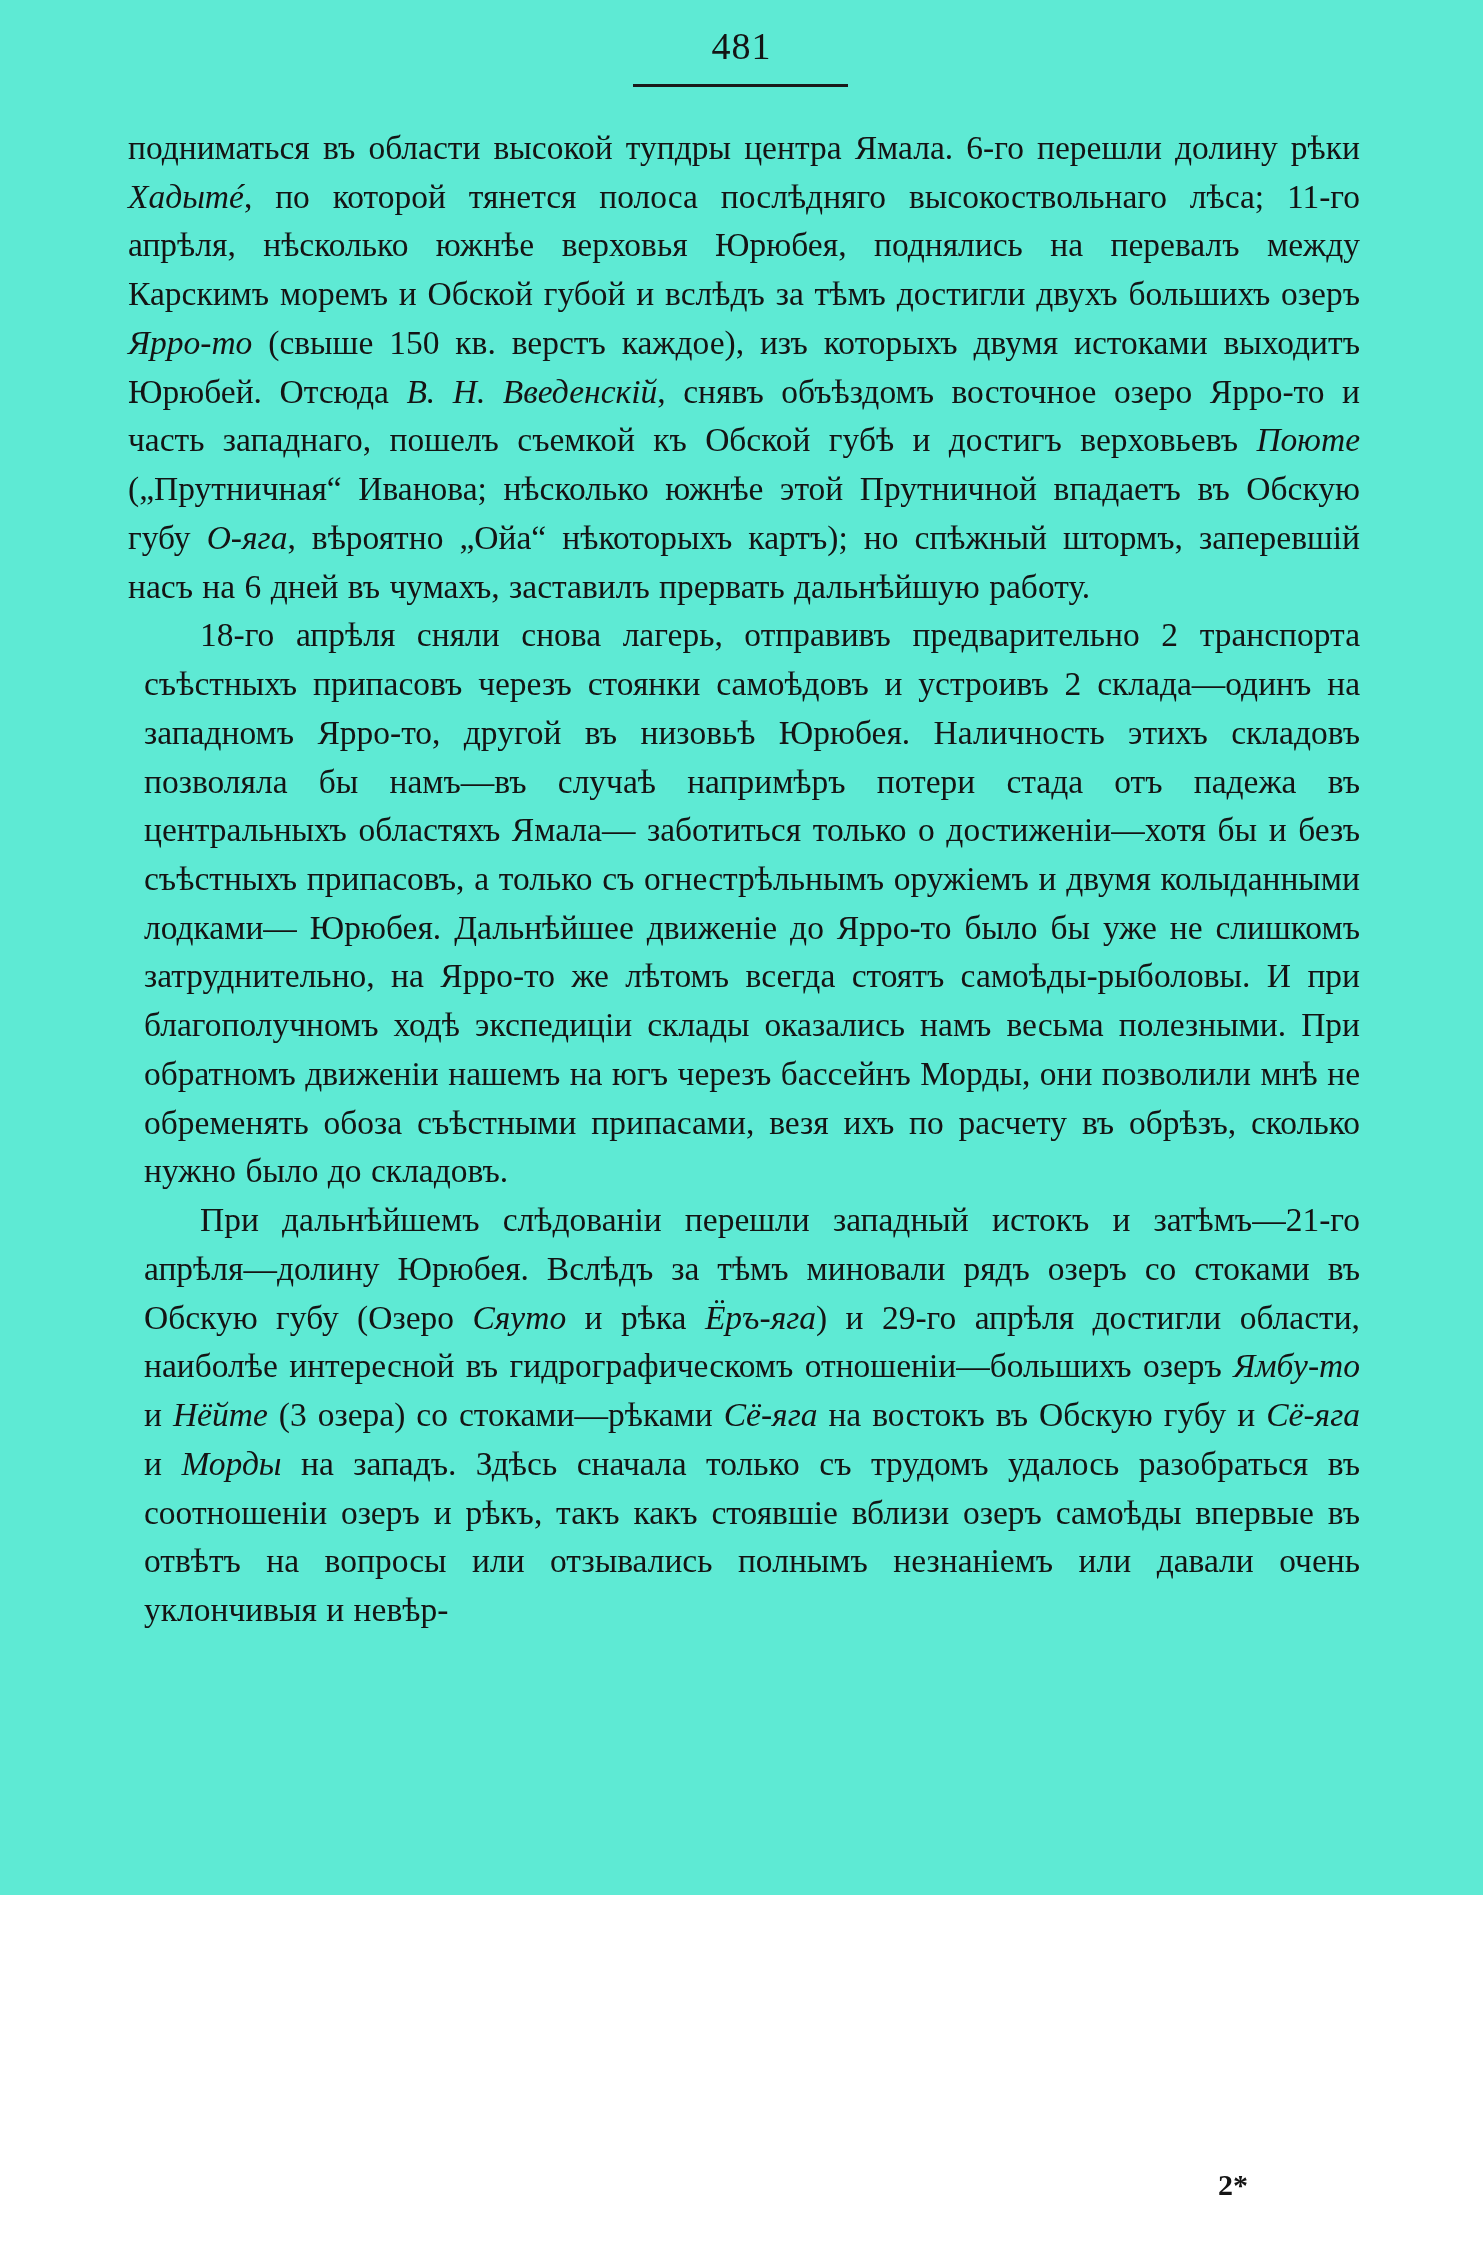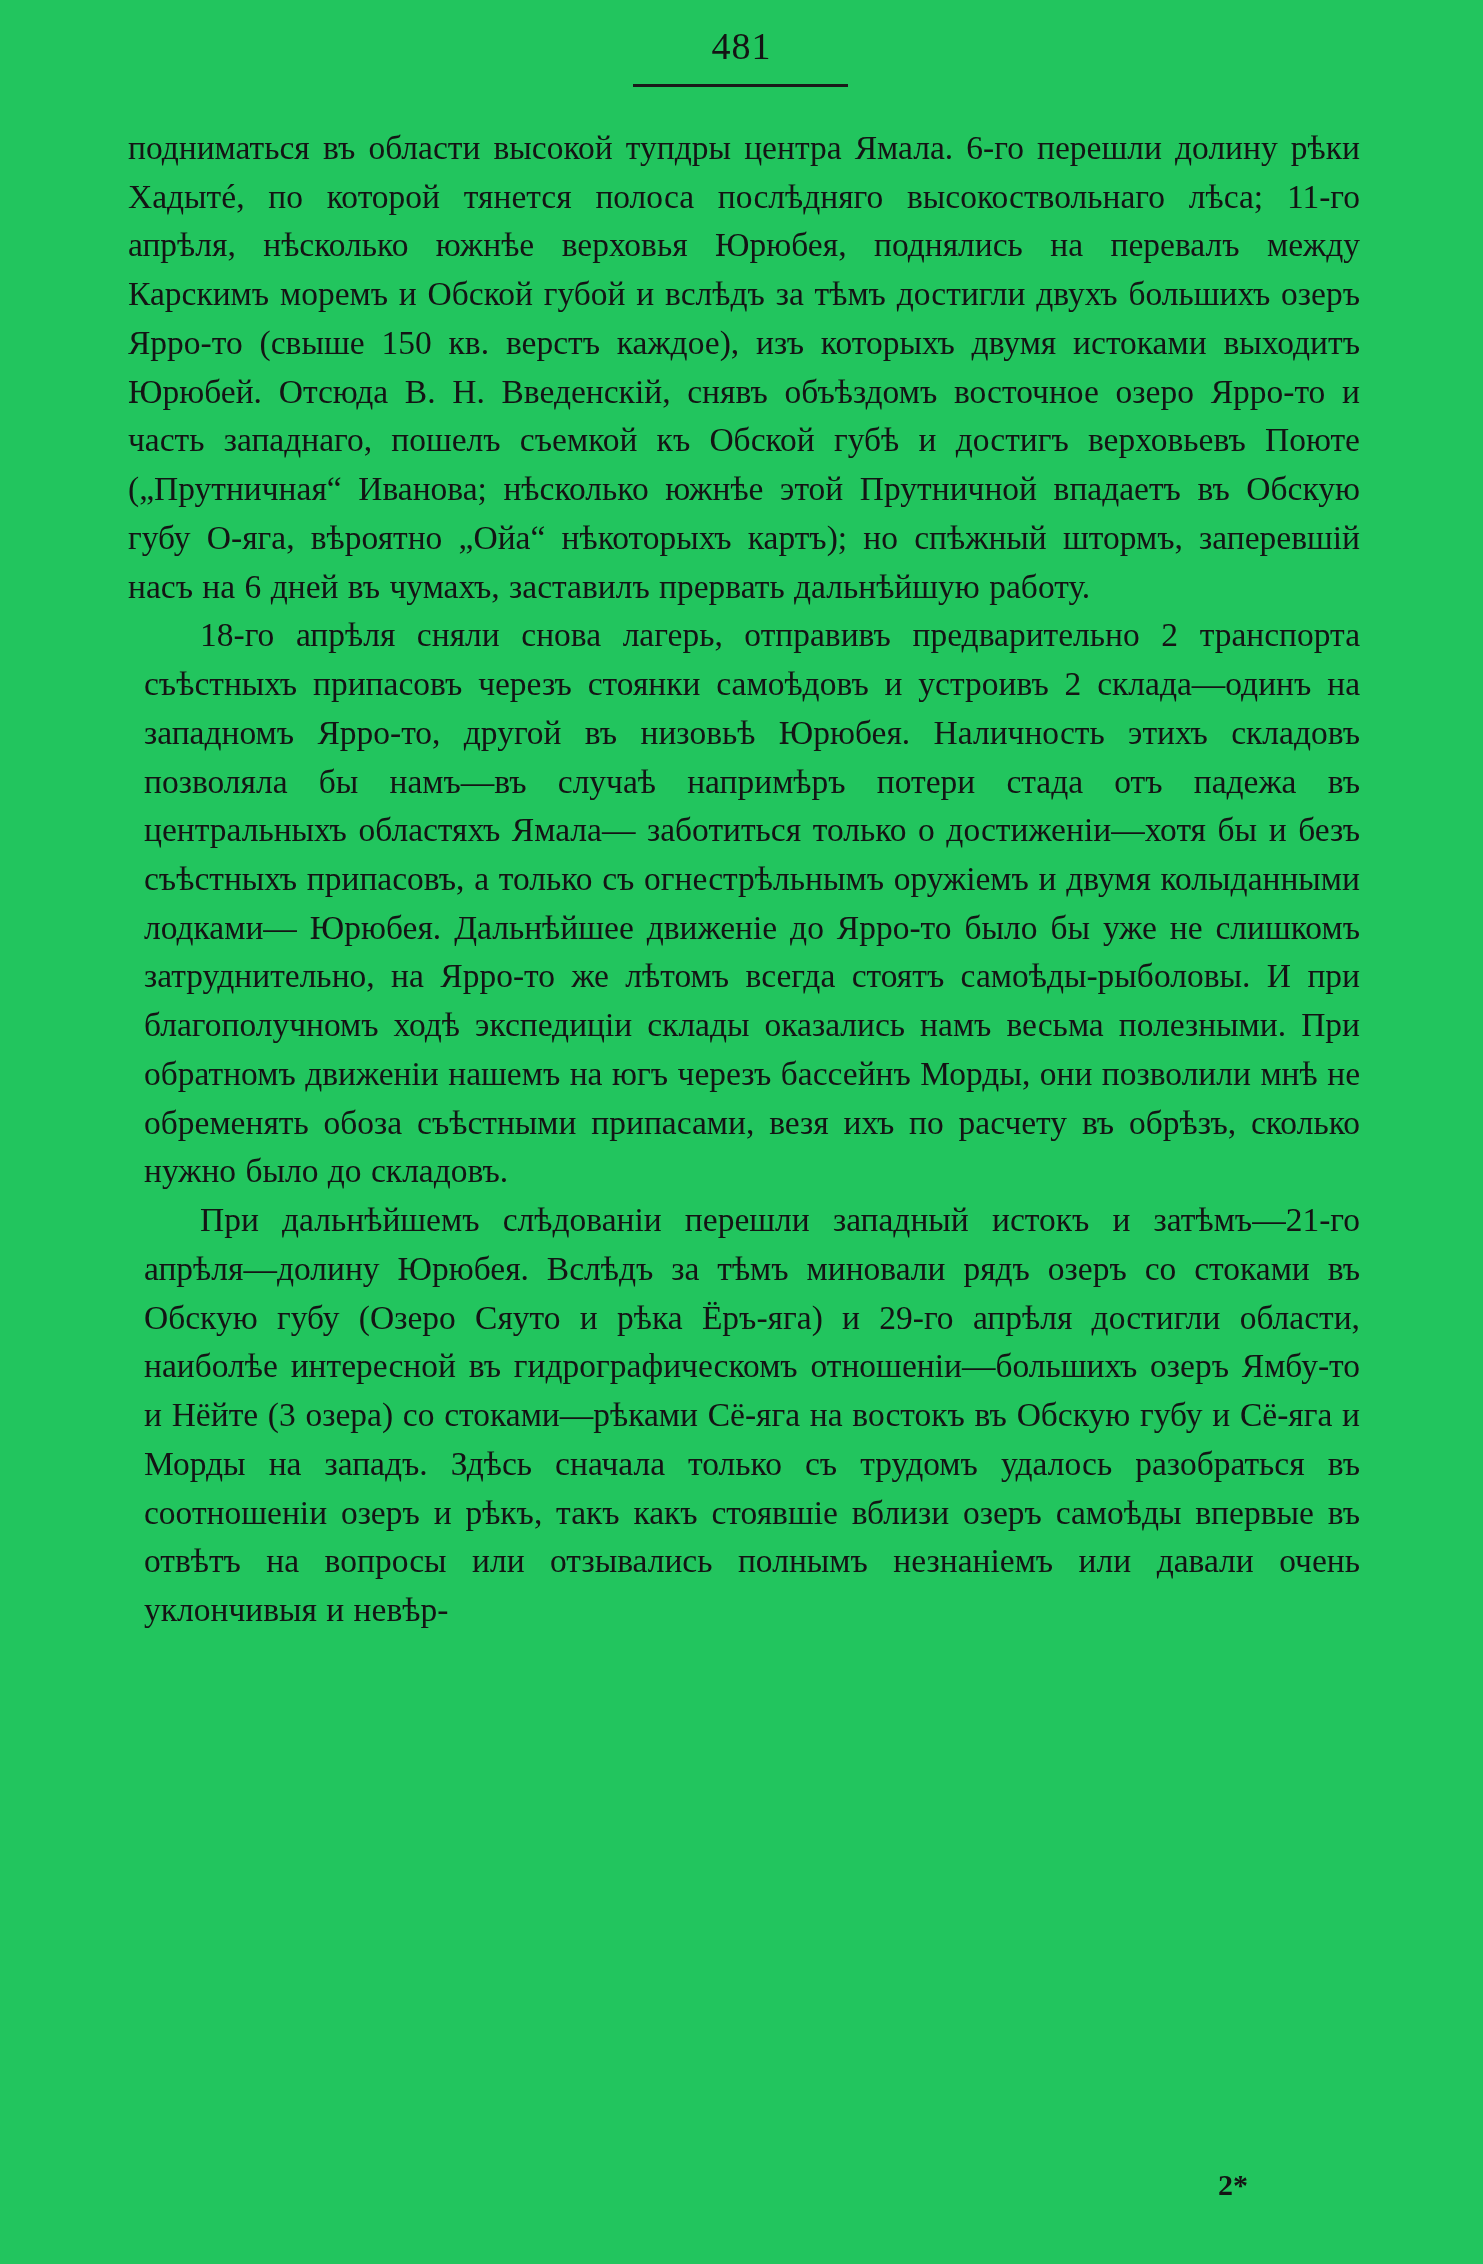--- a/index.html
+++ b/index.html
@@ -12,22 +12,22 @@
     height: 2264px;
     font-family: "Liberation Serif", serif;
     color: #141414;
     position: relative;
     overflow: hidden;
   }
   .page {
     position: absolute;
     top: 0; left: 0;
     width: 1483px;
-    height: 2264px;
-    background: #22c55e;
+    height: 1895px;
+    background: #5eead4;
   }
   .page-number {
     position: absolute;
     top: 24px;
     left: 0;
     width: 1483px;
     text-align: center;
     font-size: 38px;
     letter-spacing: 1px;
   }
@@ -51,20 +51,21 @@
     word-spacing: 1px;
   }
   .body-text p {
     margin: 0 0 0 0;
   }
   .body-text p.indent {
     text-indent: 56px;
     margin-left: 16px;
   }
   .it {
+    font-style: italic;
   }
   .footer-mark {
     position: absolute;
     top: 2168px;
     left: 1218px;
     font-size: 30px;
     font-weight: bold;
   }
   .edge-mark {
     position: absolute;

